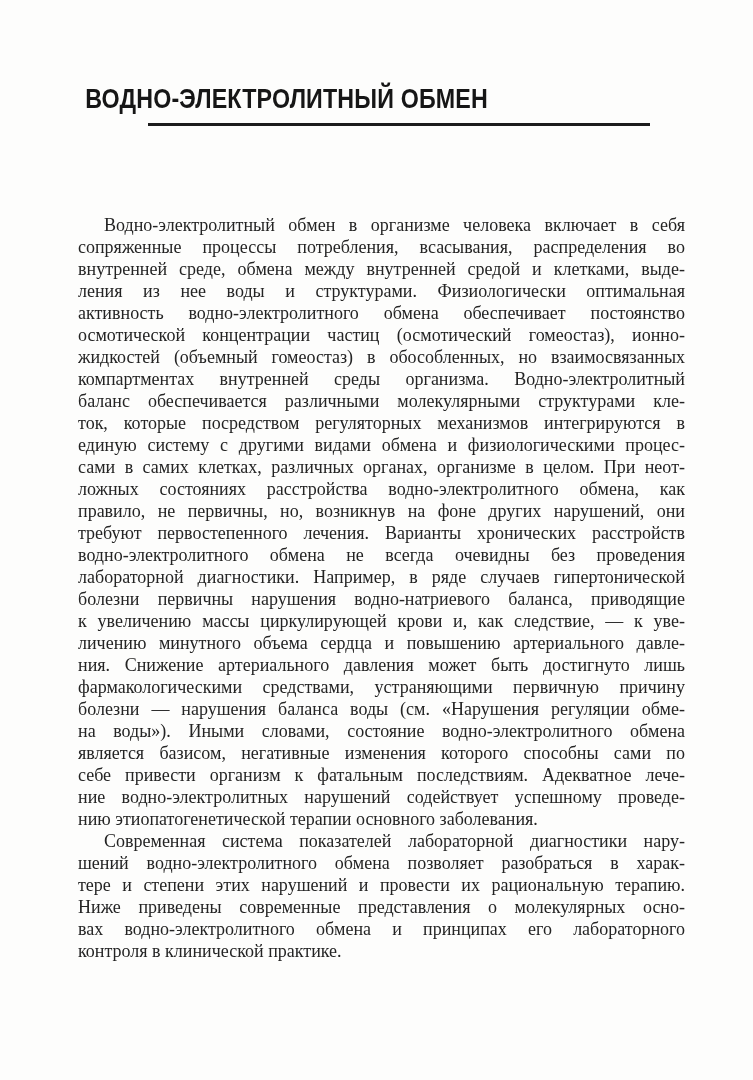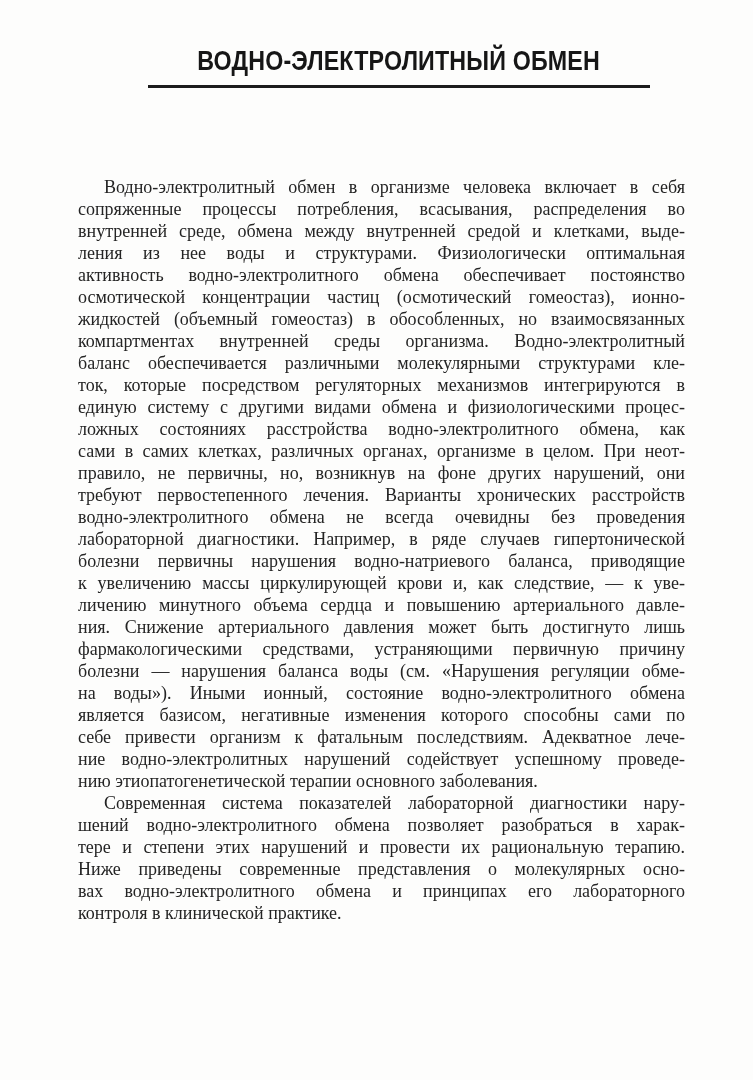--- a/index.html
+++ b/index.html
@@ -12,22 +12,21 @@
     width: 753px;
     height: 1080px;
     margin: 0 auto;
     background: #fdfdfc;
     color: #222;
     font-family: "Liberation Serif", serif;
     overflow: hidden;
     box-sizing: border-box;
   }
   .title-block {
-    padding-top: 44px;
-    text-align: center;
+    padding-top: 82px;
     margin-left: 44px;
   }
   .chapter-title {
     margin: 0;
     font-family: "Liberation Sans", sans-serif;
     font-weight: bold;
     font-size: 28px;
     line-height: 34px;
     letter-spacing: 0.2px;
     color: #161616;
@@ -74,33 +73,33 @@
         <div class="line">сопряженные процессы потребления, всасывания, распределения во</div>
         <div class="line">внутренней среде, обмена между внутренней средой и клетками, выде-</div>
         <div class="line">ления из нее воды и структурами. Физиологически оптимальная</div>
         <div class="line">активность водно-электролитного обмена обеспечивает постоянство</div>
         <div class="line">осмотической концентрации частиц (осмотический гомеостаз), ионно-</div>
         <div class="line">жидкостей (объемный гомеостаз) в обособленных, но взаимосвязанных</div>
         <div class="line">компартментах внутренней среды организма. Водно-электролитный</div>
         <div class="line">баланс обеспечивается различными молекулярными структурами кле-</div>
         <div class="line">ток, которые посредством регуляторных механизмов интегрируются в</div>
         <div class="line">единую систему с другими видами обмена и физиологическими процес-</div>
+        <div class="line">сами в самих клетках, различных органах, организме в целом. При неот-</div>
         <div class="line">ложных состояниях расстройства водно-электролитного обмена, как</div>
-        <div class="line">сами в самих клетках, различных органах, организме в целом. При неот-</div>
         <div class="line">правило, не первичны, но, возникнув на фоне других нарушений, они</div>
         <div class="line">требуют первостепенного лечения. Варианты хронических расстройств</div>
         <div class="line">водно-электролитного обмена не всегда очевидны без проведения</div>
         <div class="line">лабораторной диагностики. Например, в ряде случаев гипертонической</div>
         <div class="line">болезни первичны нарушения водно-натриевого баланса, приводящие</div>
         <div class="line">к увеличению массы циркулирующей крови и, как следствие, — к уве-</div>
         <div class="line">личению минутного объема сердца и повышению артериального давле-</div>
         <div class="line">ния. Снижение артериального давления может быть достигнуто лишь</div>
         <div class="line">фармакологическими средствами, устраняющими первичную причину</div>
         <div class="line">болезни — нарушения баланса воды (см. «Нарушения регуляции обме-</div>
-        <div class="line">на воды»). Иными ионный, состояние водно-электролитного обмена</div>
+        <div class="line">на воды»). Иными словами, состояние водно-электролитного обмена</div>
         <div class="line">является базисом, негативные изменения которого способны сами по</div>
         <div class="line">себе привести организм к фатальным последствиям. Адекватное лече-</div>
         <div class="line">ние водно-электролитных нарушений содействует успешному проведе-</div>
         <div class="line last">нию этиопатогенетической терапии основного заболевания.</div>
       </div>
       <div class="para">
         <div class="line first">Современная система показателей лабораторной диагностики нару-</div>
         <div class="line">шений водно-электролитного обмена позволяет разобраться в харак-</div>
         <div class="line">тере и степени этих нарушений и провести их рациональную терапию.</div>
         <div class="line">Ниже приведены современные представления о молекулярных осно-</div>

